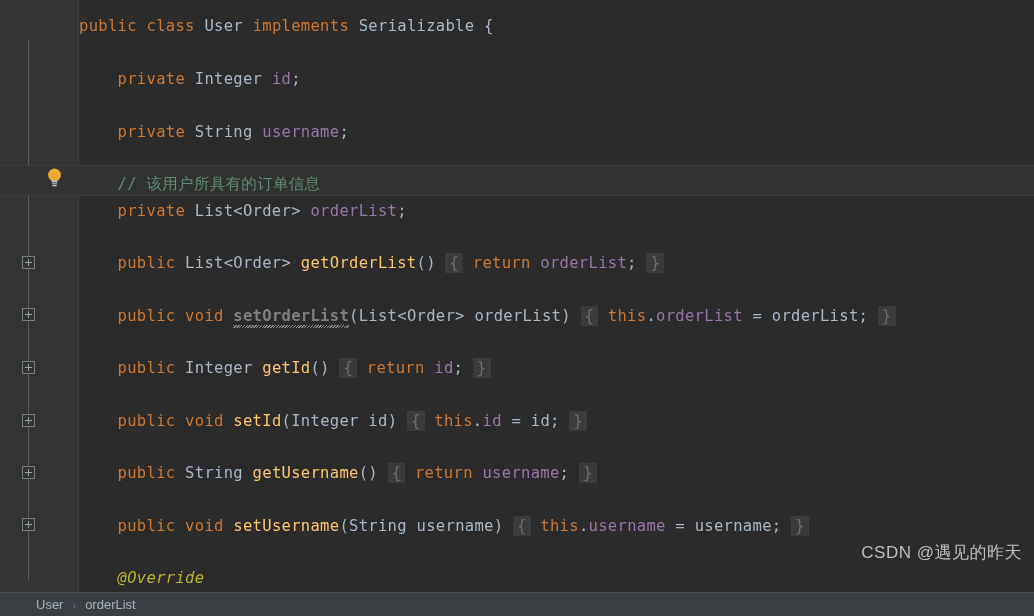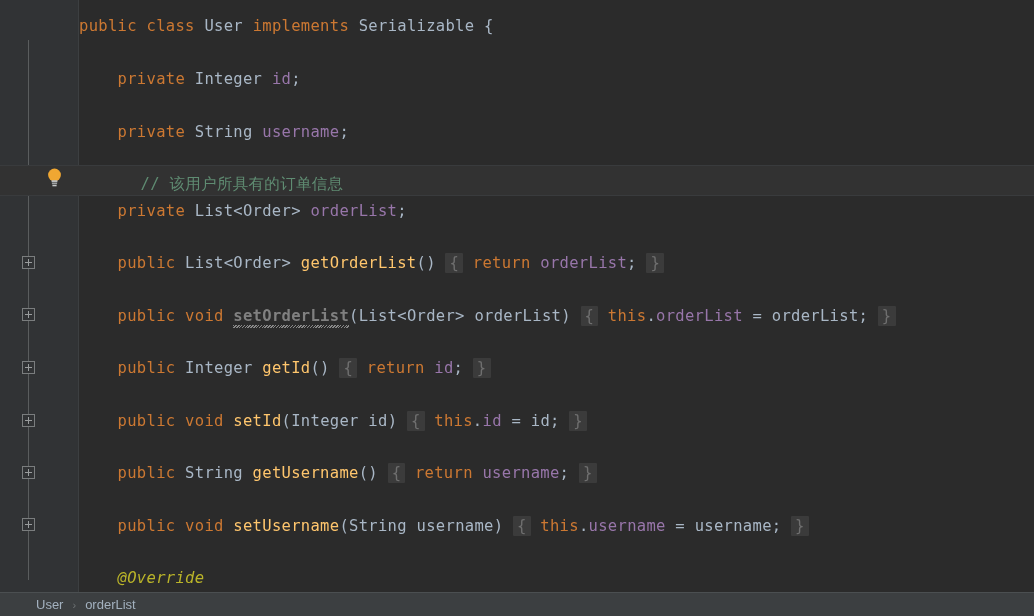--- a/index.html
+++ b/index.html
@@ -126,21 +126,21 @@
     white-space: pre;
     font-family: "DejaVu Sans Mono", "Liberation Mono", monospace;
   }
 
   
   .kw      { color: #cc7832; }
   .ident   { color: #a9b7c6; }
   .type    { color: #a9b7c6; }
   .method  { color: #ffc66d; }
   .field   { color: #9876aa; }
-  .cmt     { color: #5f8c72; margin-left: 23px; }
+  .cmt     { color: #5f8c72; }
   .anno    { color: #bbb529; font-style: italic; }
   .punct   { color: #a9b7c6; }
 
   
   .unused {
     color: #808080;
     text-decoration: none;
     position: relative;
     font-weight: bold;
   }
@@ -234,20 +234,21 @@
           <path d="M7.4 17.8 h4.2 v1.5 h-4.2 z" fill="#c5c8c9"></path>
         </svg>
       </div>
     </div>
     <div id="gutter-inner-line"></div>
 
     <div id="code-surface">
       <div id="code-lines"><div class="code-line" style="top: 18px;"><span class="kw">public</span><span class="punct"> </span><span class="kw">class</span><span class="punct"> </span><span class="ident">User</span><span class="punct"> </span><span class="kw">implements</span><span class="punct"> </span><span class="type">Serializable</span><span class="punct"> {</span></div><div class="code-line" style="top: 71px;"><span class="punct">    </span><span class="kw">private</span><span class="punct"> </span><span class="type">Integer</span><span class="punct"> </span><span class="field">id</span><span class="punct">;</span></div><div class="code-line" style="top: 124px;"><span class="punct">    </span><span class="kw">private</span><span class="punct"> </span><span class="type">String</span><span class="punct"> </span><span class="field">username</span><span class="punct">;</span></div><div class="code-line" style="top: 176px;"><span class="punct">    </span><span class="cmt">// 该用户所具有的订单信息</span></div><div class="code-line" style="top: 203px;"><span class="punct">    </span><span class="kw">private</span><span class="punct"> </span><span class="type">List&lt;Order&gt;</span><span class="punct"> </span><span class="field">orderList</span><span class="punct">;</span></div><div class="code-line" style="top: 255px;"><span class="punct">    </span><span class="kw">public</span><span class="punct"> </span><span class="type">List&lt;Order&gt;</span><span class="punct"> </span><span class="method">getOrderList</span><span class="punct">()</span><span class="punct"> </span><span class="fold-chip">{</span><span class="punct"> </span><span class="kw">return</span><span class="punct"> </span><span class="field">orderList</span><span class="punct">;</span><span class="punct"> </span><span class="fold-chip">}</span></div><div class="code-line" style="top: 308px;"><span class="punct">    </span><span class="kw">public</span><span class="punct"> </span><span class="kw">void</span><span class="punct"> </span><span class="unused">setOrderList</span><span class="punct">(</span><span class="type">List&lt;Order&gt;</span><span class="punct"> </span><span class="ident">orderList</span><span class="punct">)</span><span class="punct"> </span><span class="fold-chip">{</span><span class="punct"> </span><span class="kw">this</span><span class="punct">.</span><span class="field">orderList</span><span class="punct"> = </span><span class="ident">orderList</span><span class="punct">;</span><span class="punct"> </span><span class="fold-chip">}</span></div><div class="code-line" style="top: 360px;"><span class="punct">    </span><span class="kw">public</span><span class="punct"> </span><span class="type">Integer</span><span class="punct"> </span><span class="method">getId</span><span class="punct">()</span><span class="punct"> </span><span class="fold-chip">{</span><span class="punct"> </span><span class="kw">return</span><span class="punct"> </span><span class="field">id</span><span class="punct">;</span><span class="punct"> </span><span class="fold-chip">}</span></div><div class="code-line" style="top: 413px;"><span class="punct">    </span><span class="kw">public</span><span class="punct"> </span><span class="kw">void</span><span class="punct"> </span><span class="method">setId</span><span class="punct">(</span><span class="type">Integer</span><span class="punct"> </span><span class="ident">id</span><span class="punct">)</span><span class="punct"> </span><span class="fold-chip">{</span><span class="punct"> </span><span class="kw">this</span><span class="punct">.</span><span class="field">id</span><span class="punct"> = </span><span class="ident">id</span><span class="punct">;</span><span class="punct"> </span><span class="fold-chip">}</span></div><div class="code-line" style="top: 465px;"><span class="punct">    </span><span class="kw">public</span><span class="punct"> </span><span class="type">String</span><span class="punct"> </span><span class="method">getUsername</span><span class="punct">()</span><span class="punct"> </span><span class="fold-chip">{</span><span class="punct"> </span><span class="kw">return</span><span class="punct"> </span><span class="field">username</span><span class="punct">;</span><span class="punct"> </span><span class="fold-chip">}</span></div><div class="code-line" style="top: 518px;"><span class="punct">    </span><span class="kw">public</span><span class="punct"> </span><span class="kw">void</span><span class="punct"> </span><span class="method">setUsername</span><span class="punct">(</span><span class="type">String</span><span class="punct"> </span><span class="ident">username</span><span class="punct">)</span><span class="punct"> </span><span class="fold-chip">{</span><span class="punct"> </span><span class="kw">this</span><span class="punct">.</span><span class="field">username</span><span class="punct"> = </span><span class="ident">username</span><span class="punct">;</span><span class="punct"> </span><span class="fold-chip">}</span></div><div class="code-line" style="top: 570px;"><span class="punct">    </span><span class="anno">@Override</span></div></div>
     </div>
 
+    <div id="watermark">CSDN @遇见的昨天</div>
   </div>
 
   <div id="breadcrumb-bar">
       <span class="crumb">User</span>
       <span class="crumb-sep">›</span>
       <span class="crumb">orderList</span>
     </div>
 
 </div>
 

